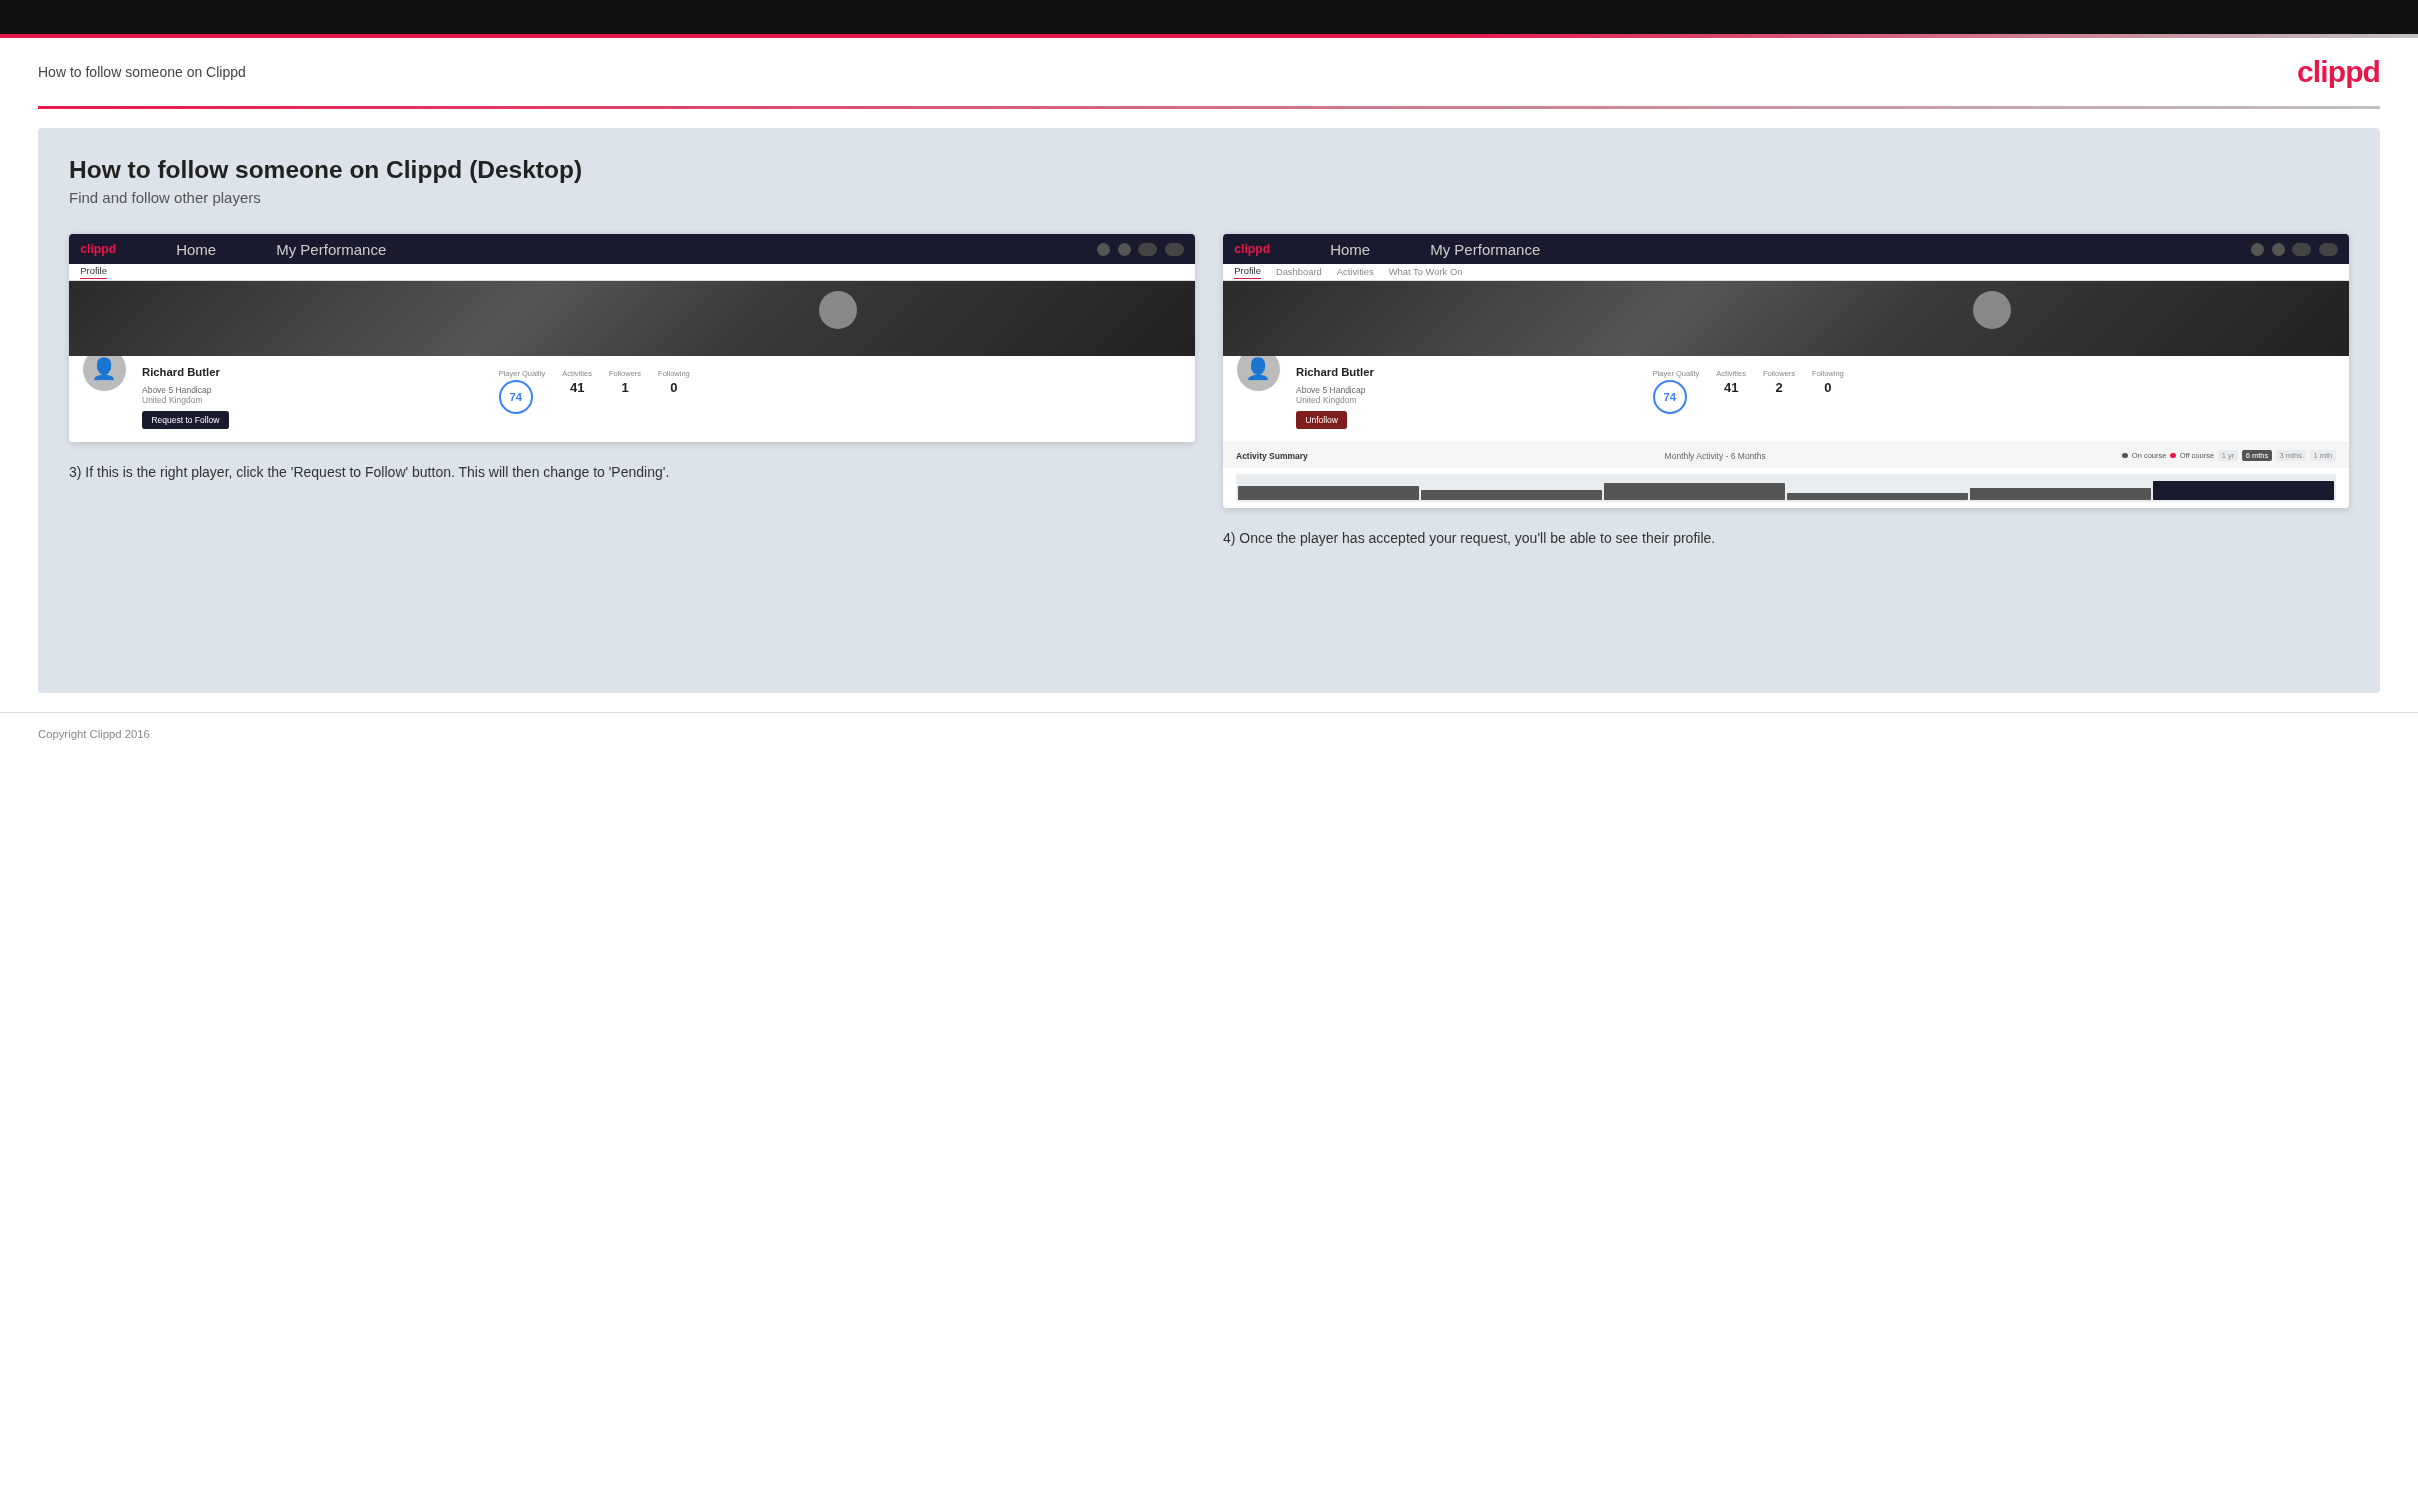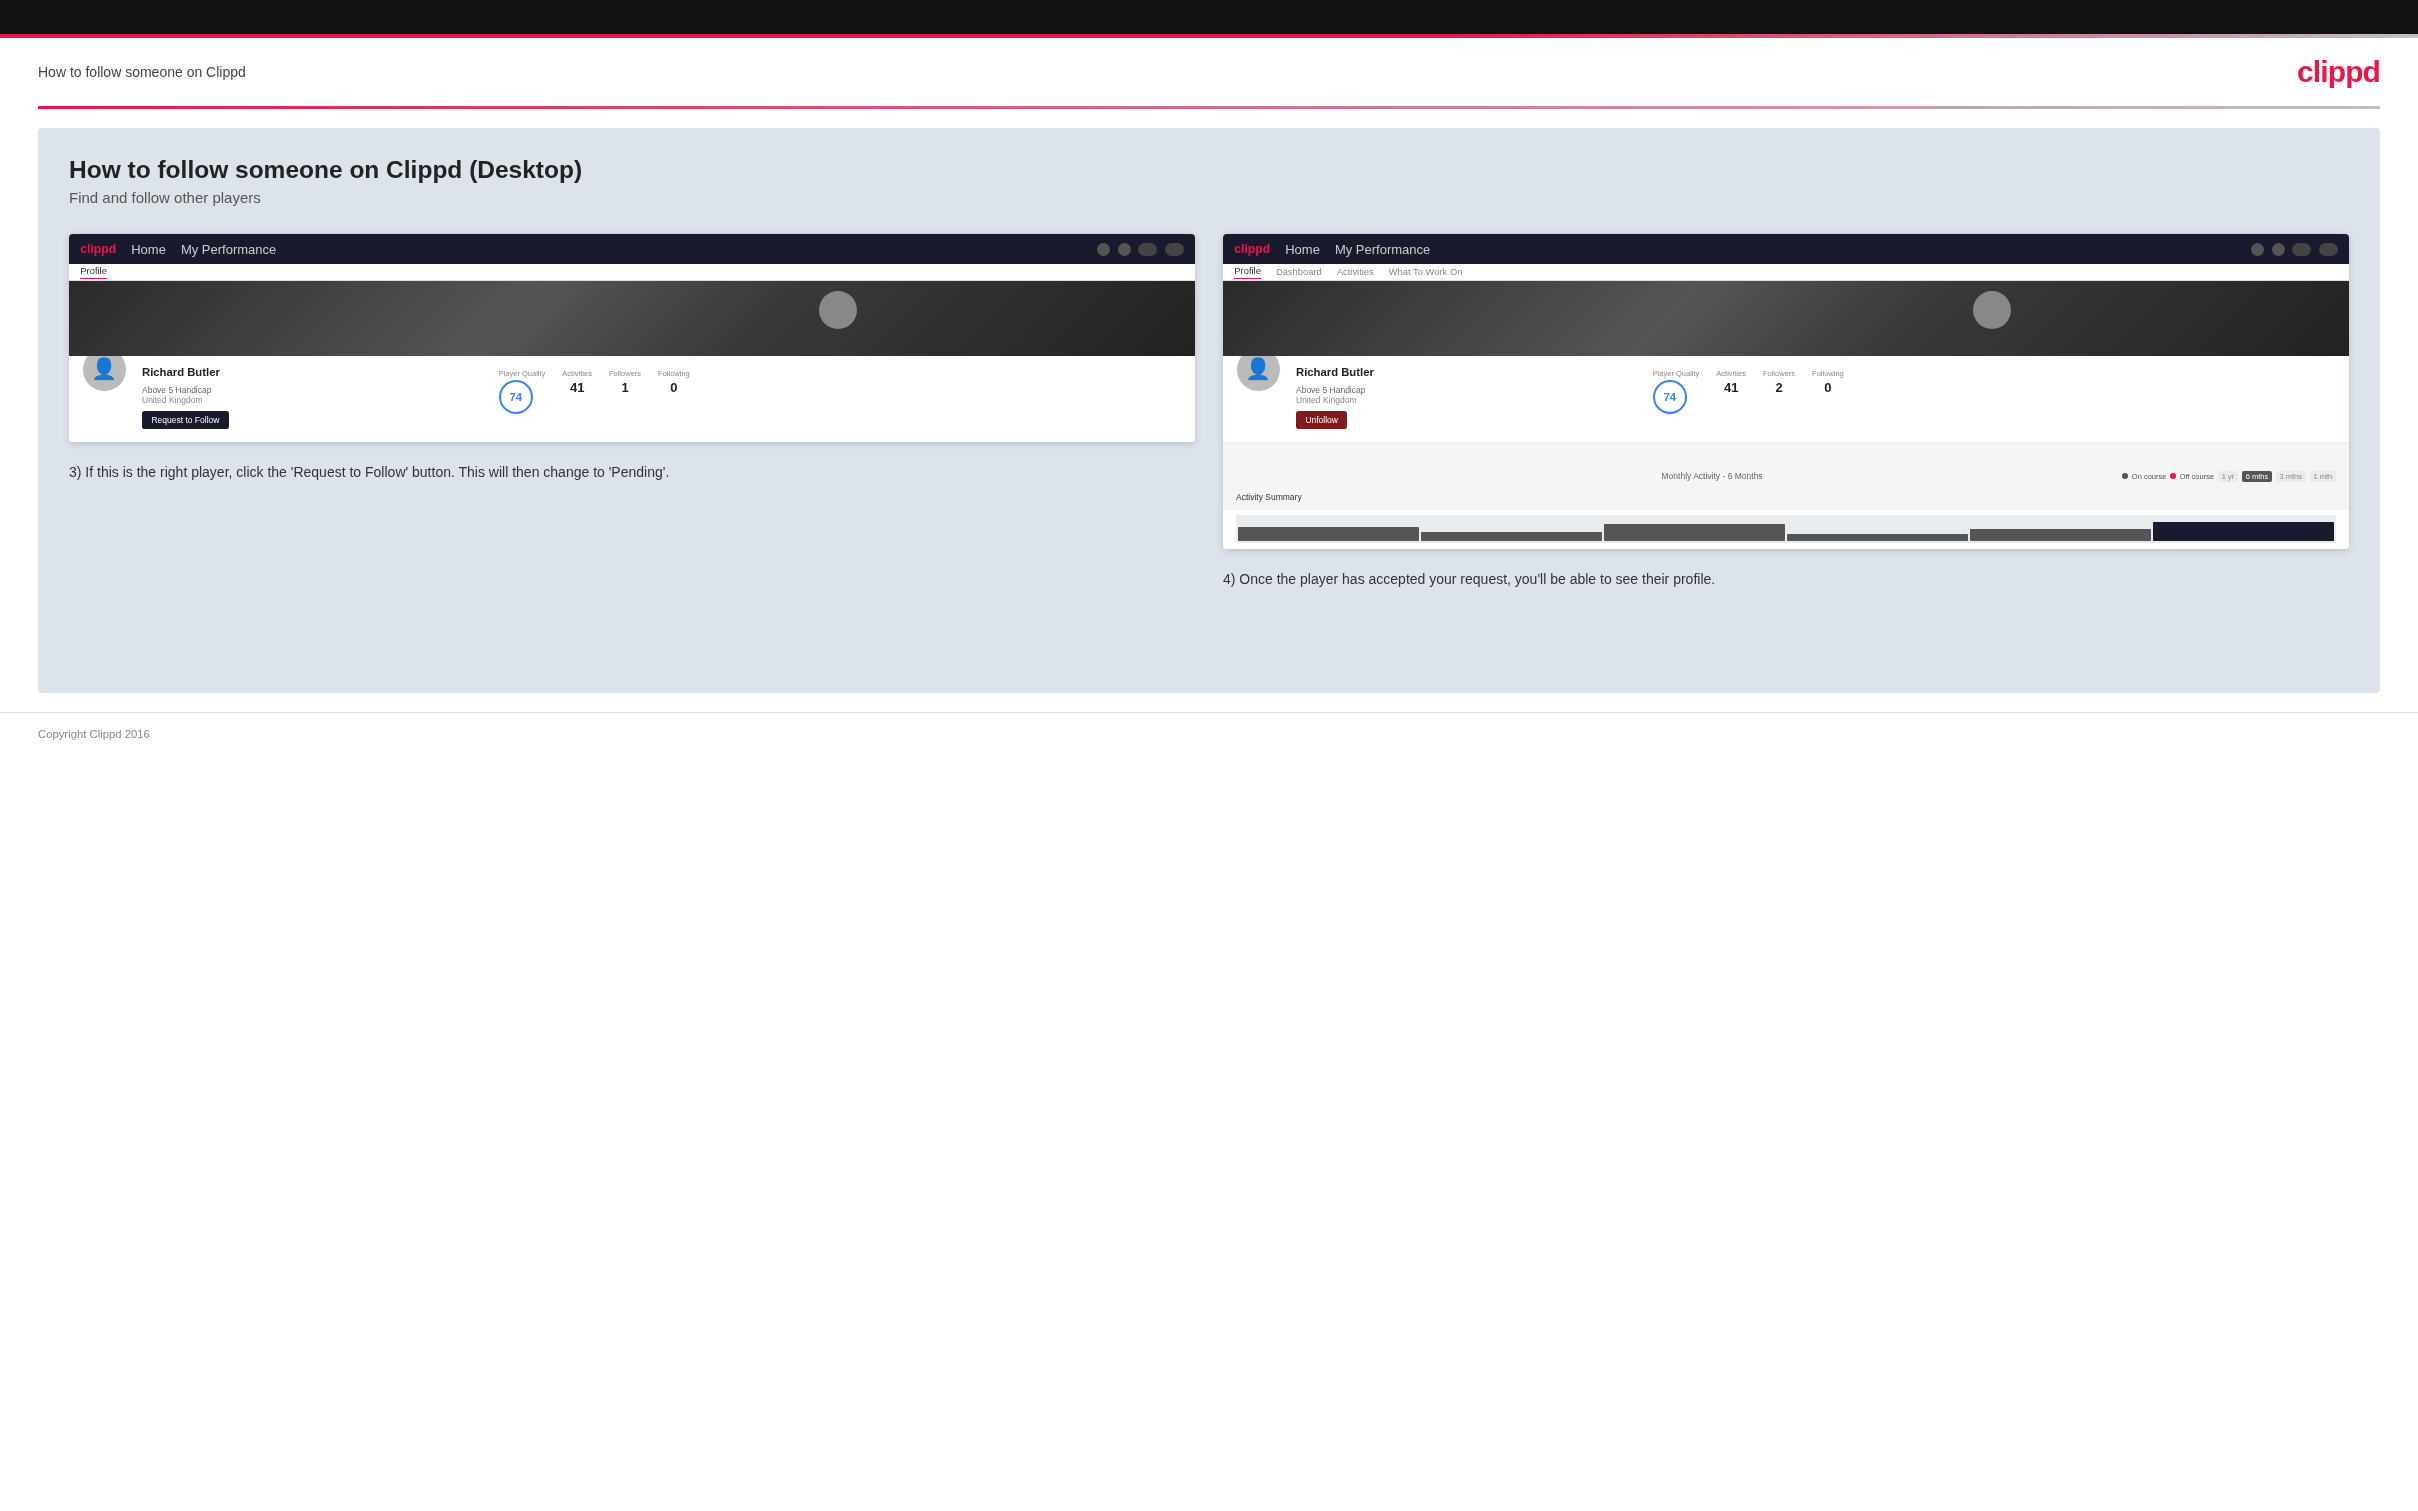--- a/index.html
+++ b/index.html
@@ -87,22 +87,23 @@
       padding: 0 11.3px;
       height: 30px;
       gap: 15px;
     }
     .mockup-logo {
       font-size: 12.2px;
       font-weight: bold;
       color: #e8174a;
     }
     .mockup-nav-item {
-      font-size: 13px;
+      font-size: 15px;
       color: #ccc;
+      margin-left: 45px;
     }
     .mockup-nav-right {
       margin-left: auto;
       display: flex;
       gap: 7.5px;
       align-items: center;
     }
     .nav-icon {
       width: 13px;
       height: 13px;
@@ -261,23 +262,22 @@
     .activity-bar {
       background: #f5f5f5;
       border-top: 0.9px solid #eee;
       padding: 7.5px 13px;
       display: flex;
       align-items: center;
       justify-content: space-between;
     }
     .activity-label {
       font-size: 8.5px;
-      font-weight: normal;
+      font-weight: bold;
       color: #333;
-      margin-top: 42px;
     }
     .activity-period {
       font-size: 8.5px;
       color: #666;
     }
     .activity-controls {
       display: flex;
       gap: 3.8px;
       align-items: center;
     }

